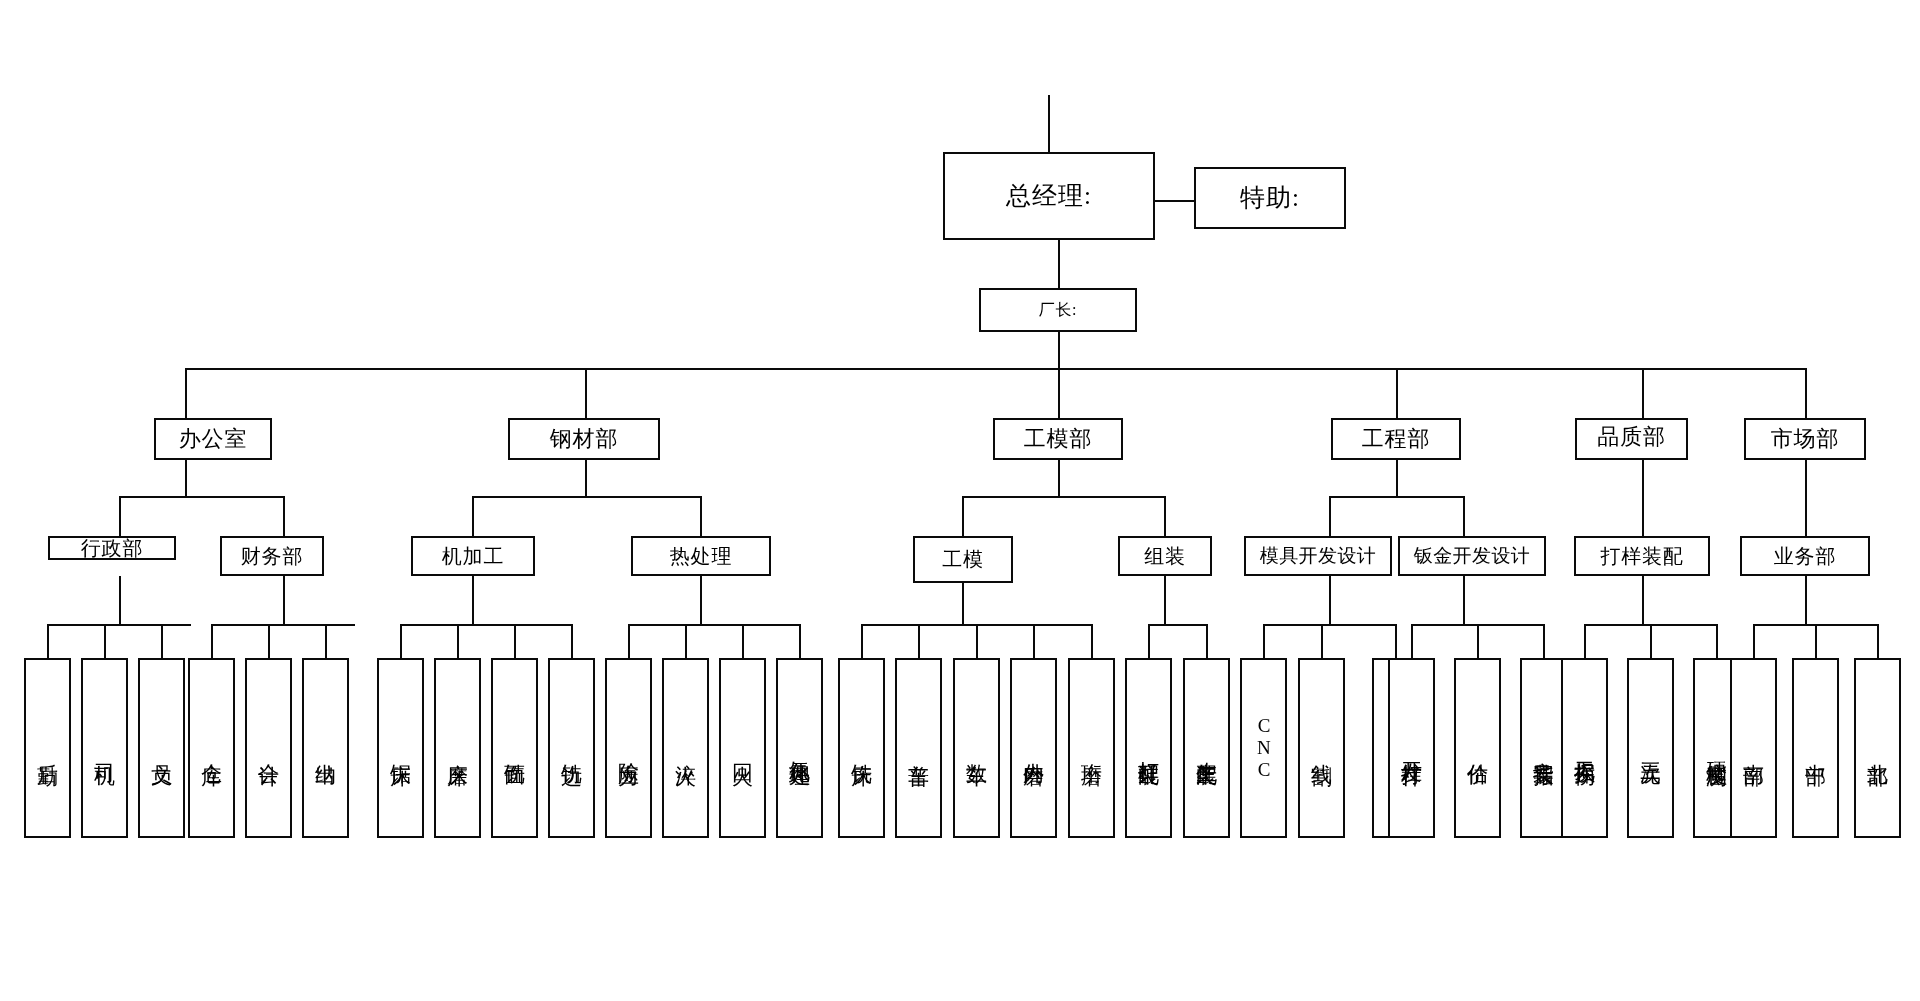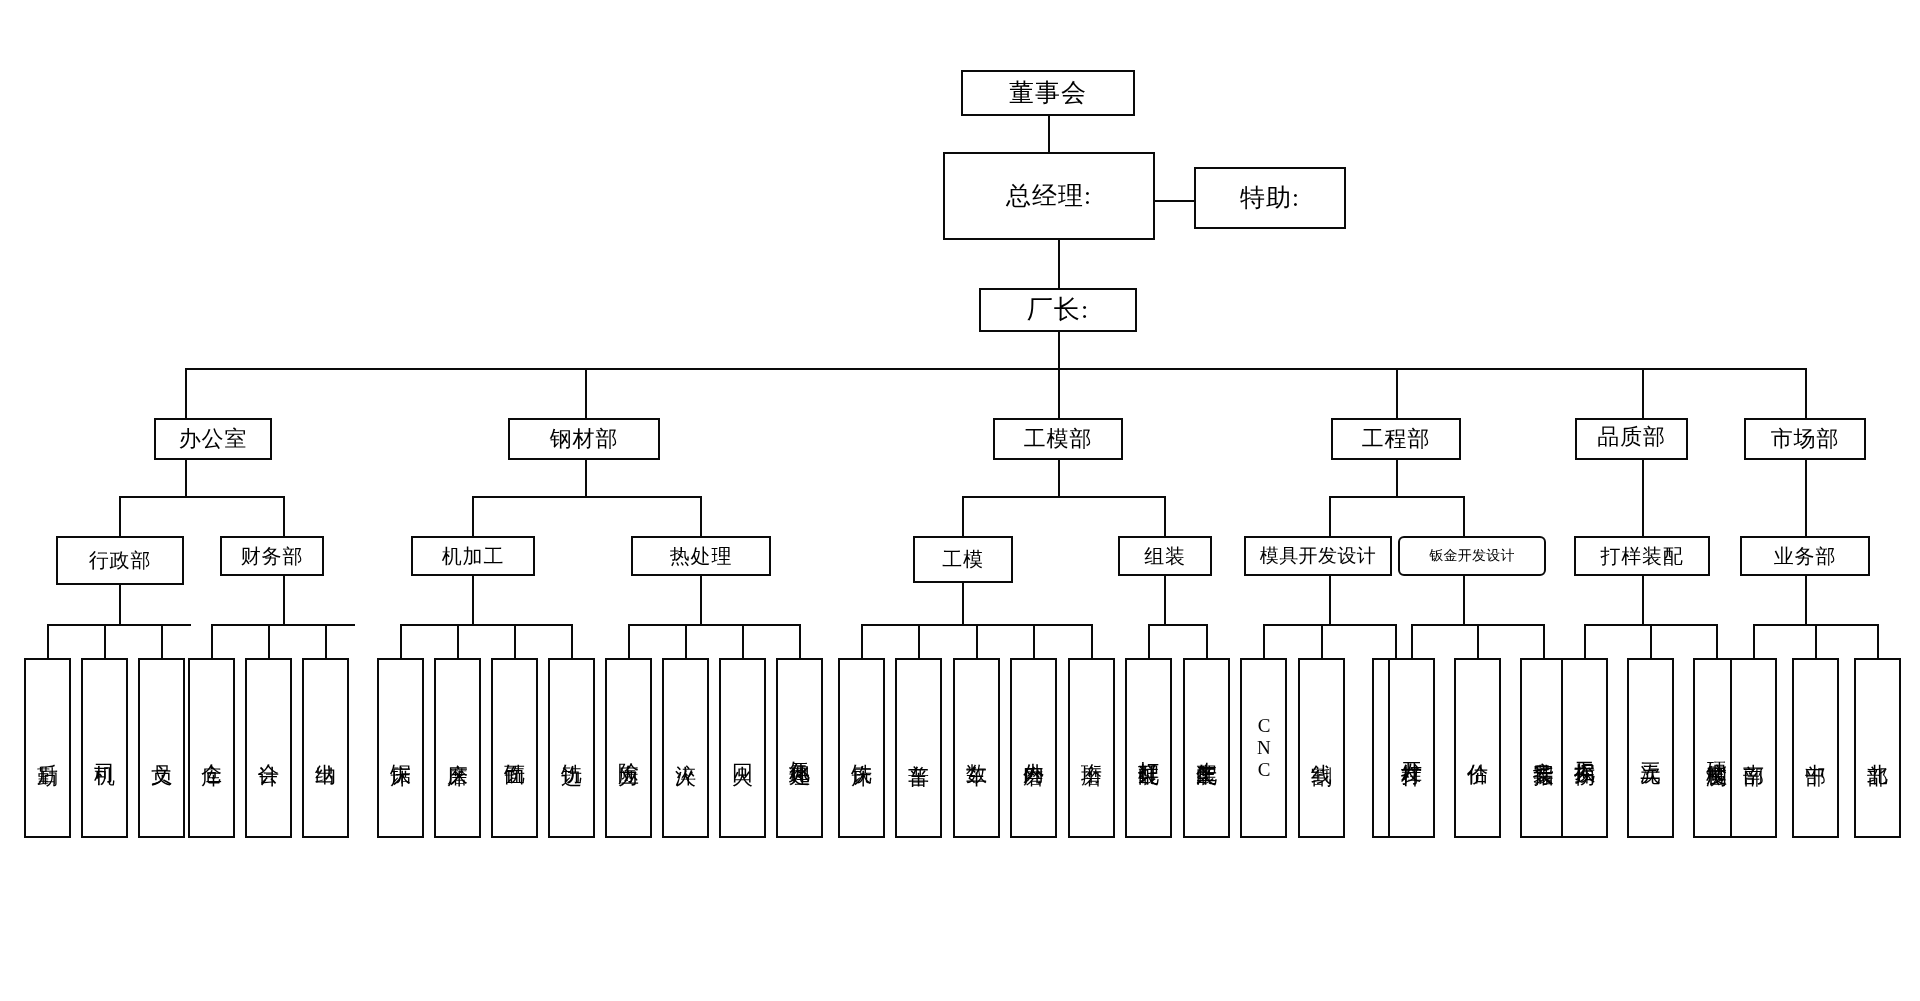--- a/index.html
+++ b/index.html
@@ -40,21 +40,21 @@
   }
   .box.vert .lbl {
     writing-mode: vertical-rl;
     text-orientation: upright;
     line-height: 1.05;
     letter-spacing: 0.06em;
     white-space: nowrap;
   }
   .lvl1 { font-size: 25px; }
   .lvl2 { font-size: 25px; }
-  .lvl3 { font-size: 26px; }
+  .lvl3 { font-size: 16px; }
   .lvl4 { font-size: 22px; }
   .lvl5 { font-size: 20px; }
   .leaf { font-size: 21px; }
   .leaf-narrow .lbl { letter-spacing: 0.02em; }
 
   .ln {
     position: absolute;
     background: #0a0a0a;
     z-index: 1;
   }
@@ -163,23 +163,20 @@
   <div class="ln v" style="left:1584px; top:624px; height:36px;"></div>
   <div class="ln v" style="left:1650px; top:624px; height:36px;"></div>
   <div class="ln v" style="left:1716px; top:624px; height:36px;"></div>
 
   <div class="ln v" style="left:1805px; top:576px; height:48px;"></div>
   <div class="ln h" style="left:1753px; top:624px; width:124px;"></div>
   <div class="ln v" style="left:1753px; top:624px; height:36px;"></div>
   <div class="ln v" style="left:1815px; top:624px; height:36px;"></div>
   <div class="ln v" style="left:1877px; top:624px; height:36px;"></div>
 
-  <div class="box lvl1" style="left:961px; top:70px; width:174px; height:46px;">
-    <span class="lbl">董事会</span>
-  </div>
 
   <div class="box lvl2" style="left:943px; top:152px; width:212px; height:88px;">
     <span class="lbl">总经理:</span>
   </div>
   <div class="box lvl2" style="left:1194px; top:167px; width:152px; height:62px;">
     <span class="lbl">特助:</span>
   </div>
 
   <div class="box lvl3" style="left:979px; top:288px; width:158px; height:44px;">
     <span class="lbl">厂长:</span>
@@ -197,42 +194,42 @@
   <div class="box lvl4" style="left:1331px; top:418px; width:130px; height:42px;">
     <span class="lbl">工程部</span>
   </div>
   <div class="box lvl4" style="left:1575px; top:418px; width:113px; height:42px;font-family:Liberation Mono, monospace;">
     <span class="lbl">品质部</span>
   </div>
   <div class="box lvl4" style="left:1744px; top:418px; width:122px; height:42px;">
     <span class="lbl">市场部</span>
   </div>
 
-  <div class="box lvl5" style="left:56px; top:536px; width:128px; height:49px;">
+  <div class="box lvl5" style="left:48px; top:536px; width:128px; height:24px;">
     <span class="lbl">行政部</span>
   </div>
   <div class="box lvl5" style="left:220px; top:536px; width:104px; height:40px;">
     <span class="lbl">财务部</span>
   </div>
   <div class="box lvl5" style="left:411px; top:536px; width:124px; height:40px;">
     <span class="lbl">机加工</span>
   </div>
   <div class="box lvl5" style="left:631px; top:536px; width:140px; height:40px;">
     <span class="lbl">热处理</span>
   </div>
   <div class="box lvl5" style="left:913px; top:536px; width:100px; height:47px;">
     <span class="lbl">工模</span>
   </div>
   <div class="box lvl5" style="left:1118px; top:536px; width:94px; height:40px;">
     <span class="lbl">组装</span>
   </div>
   <div class="box lvl5 leaf-narrow" style="left:1244px; top:536px; width:148px; height:40px; font-size:19px;">
     <span class="lbl">模具开发设计</span>
   </div>
-  <div class="box lvl5 leaf-narrow" style="left:1398px; top:536px; width:148px; height:40px; font-size:14px;border-radius:6px;">
+  <div class="box lvl5 leaf-narrow" style="left:1398px; top:536px; width:148px; height:40px; font-size:19px;">
     <span class="lbl">钣金开发设计</span>
   </div>
   <div class="box lvl5" style="left:1574px; top:536px; width:136px; height:40px;">
     <span class="lbl">打样装配</span>
   </div>
   <div class="box lvl5" style="left:1740px; top:536px; width:130px; height:40px;">
     <span class="lbl">业务部</span>
   </div>
 
   <div class="box vert leaf" style="left:24px; top:658px; width:47px; height:180px;">

